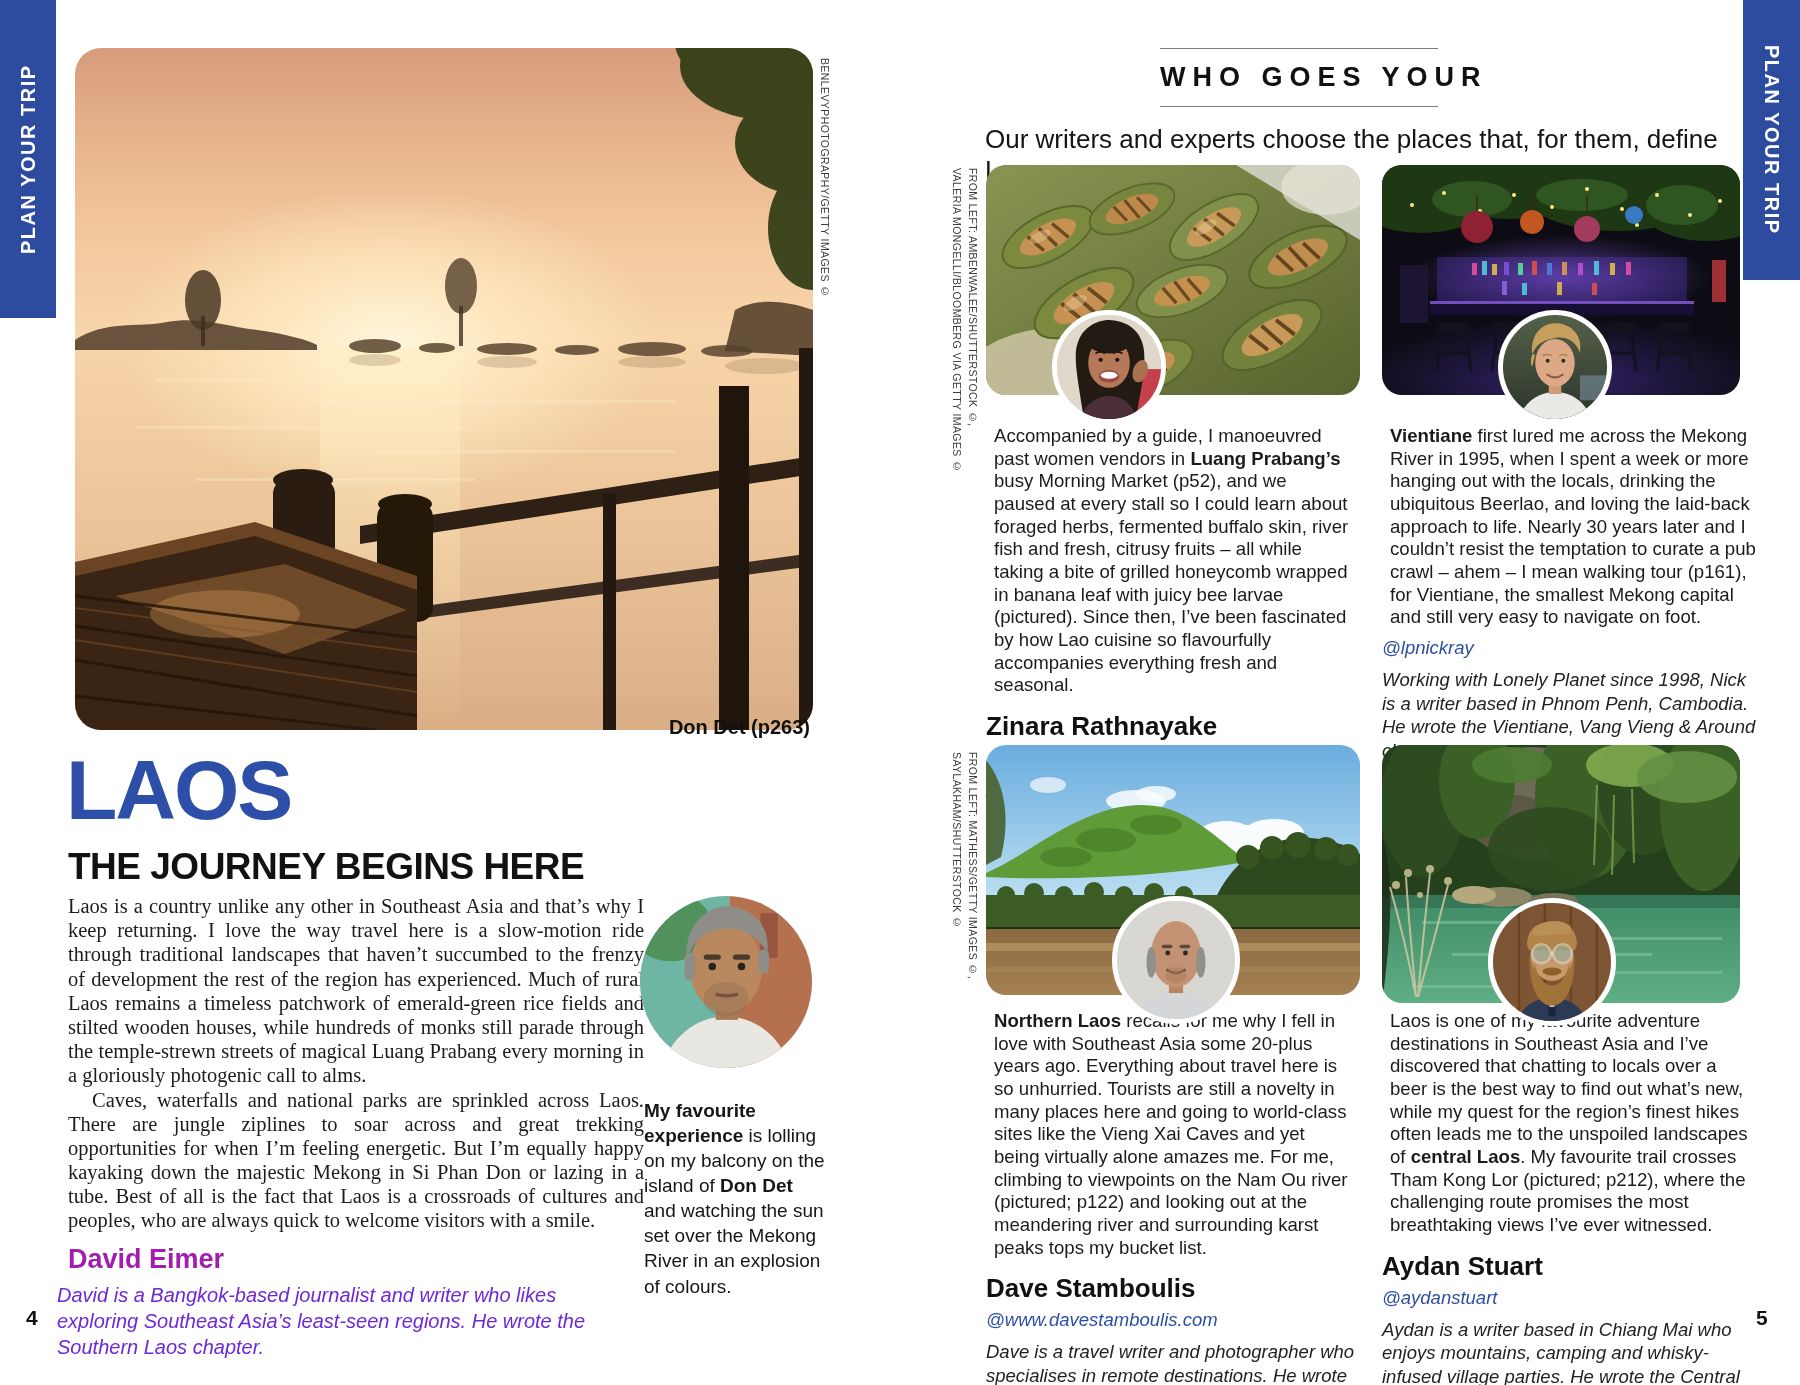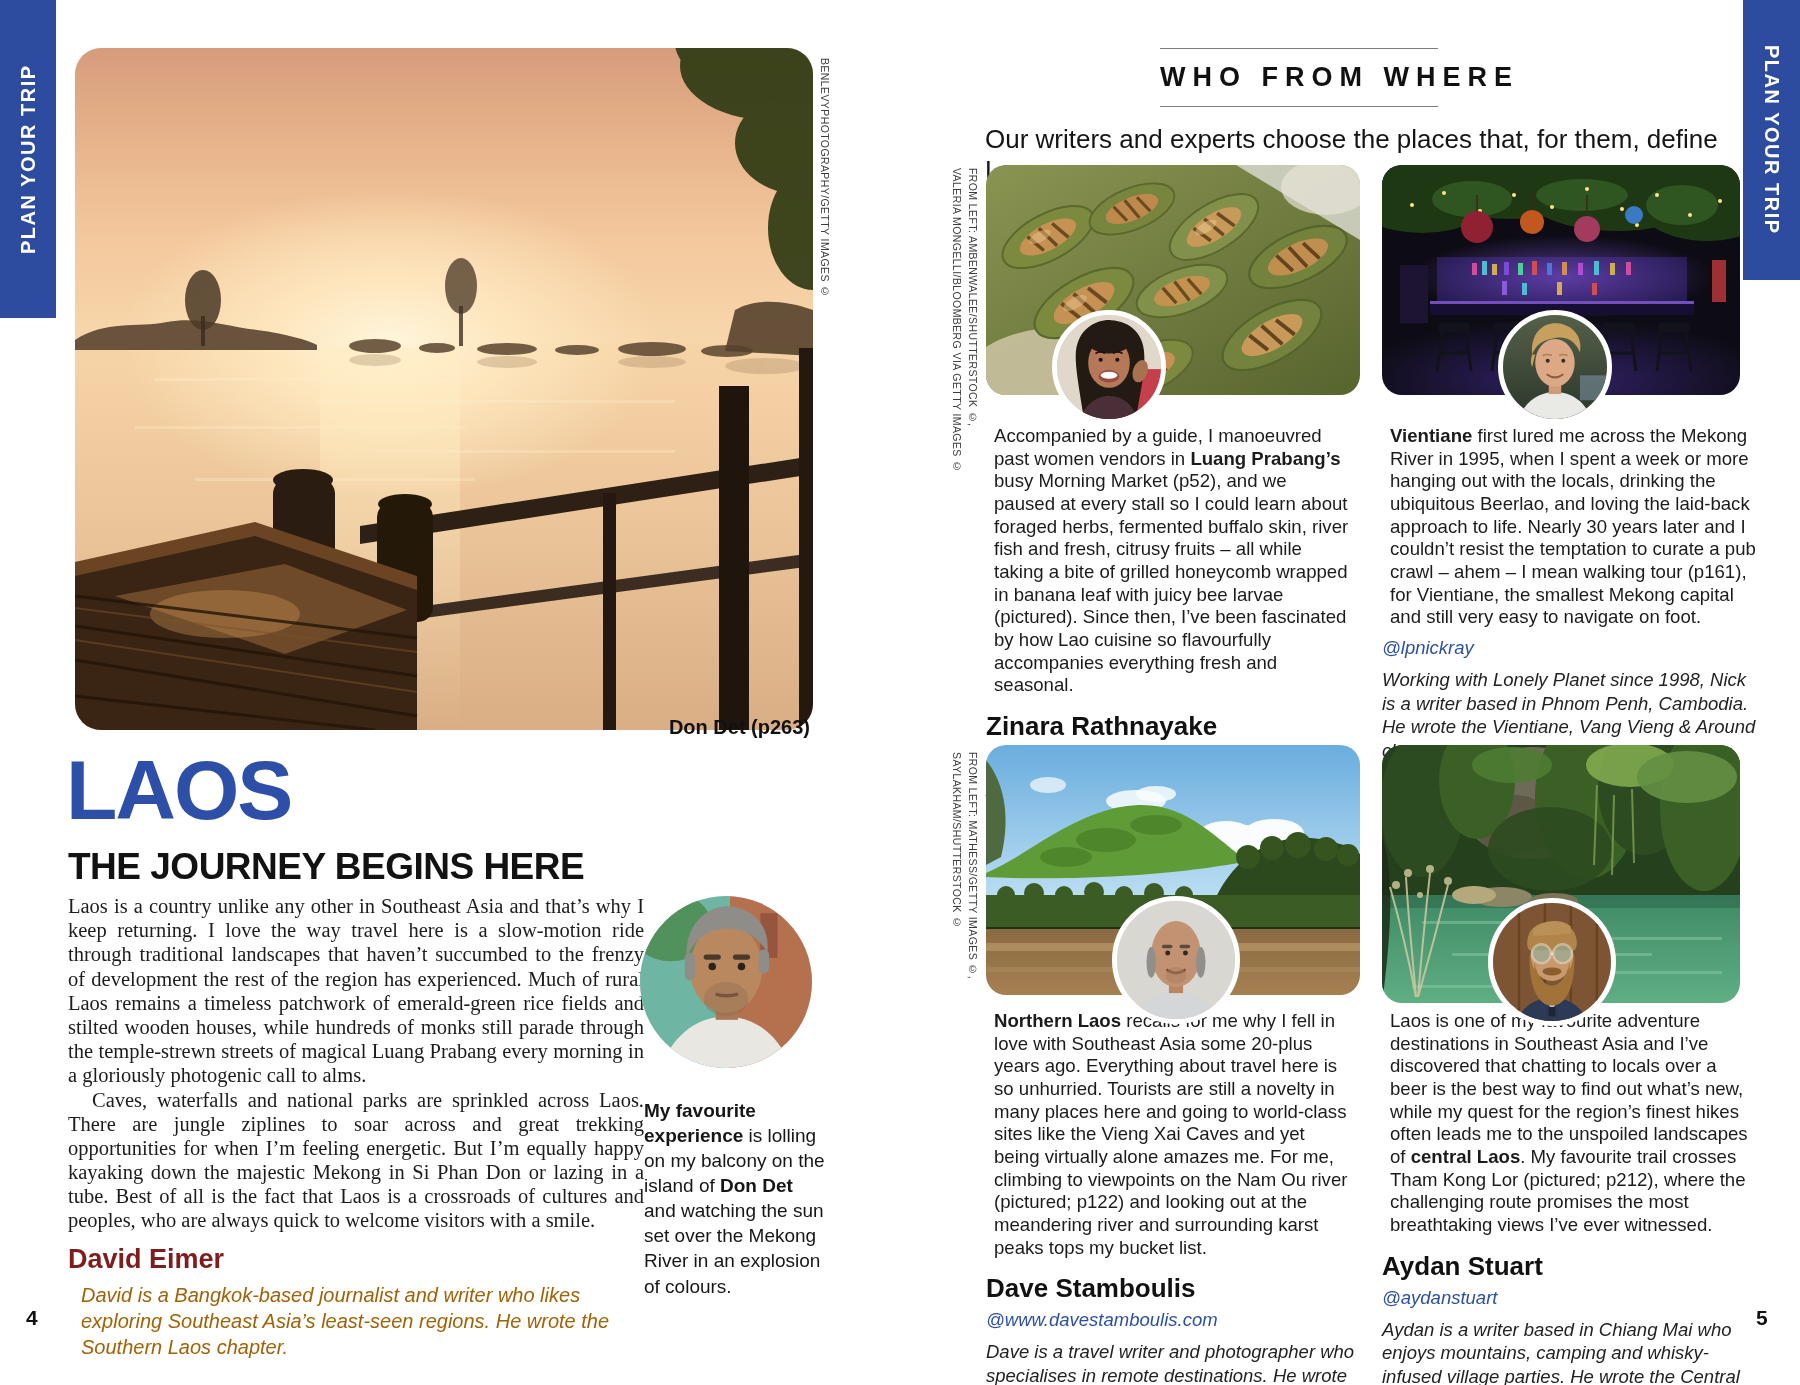--- a/index.html
+++ b/index.html
@@ -19,23 +19,23 @@
   .hero{left:75px;top:48px;width:738px;height:682px;border-radius:26px;overflow:hidden}
   .caption{right:990px;top:716px;font-weight:700;font-size:20px;color:#111}
   .laos-title{left:66px;top:748px;font-size:84px;font-weight:800;color:#2d4fa8;
               letter-spacing:-2px;line-height:1}
   .laos-sub{left:68px;top:846px;font-size:37px;font-weight:800;color:#121212;letter-spacing:-.5px}
   .bodytext{left:68px;top:894px;width:576px;font-family:"Liberation Serif",serif;
             font-size:20.5px;line-height:1.18;text-align:justify;color:#1c1c1c}
   .bodytext p{margin:0}
   .bodytext p + p{text-indent:24px}
   .fav{left:644px;top:1098px;width:182px;text-align:left;font-size:19px;line-height:1.32;color:#161616}
-  .author-name{left:68px;top:1244px;font-size:27px;font-weight:700;color:#7f1d1d}
-  .author-bio{left:81px;top:1282px;width:566px;font-size:20px;font-style:italic;
-              color:#a16207;line-height:1.3}
+  .author-name{left:68px;top:1244px;font-size:27px;font-weight:700;color:#a21caf}
+  .author-bio{left:57px;top:1282px;width:566px;font-size:20px;font-style:italic;
+              color:#6d28d9;line-height:1.3}
   .pagenum{position:absolute;font-weight:700;font-size:21px;color:#111}
   
   .who-head{left:1160px;top:48px;width:278px;text-align:center;padding:13px 0;
             border-top:1.5px solid #7d7d7d;border-bottom:1.5px solid #7d7d7d;
             font-size:27px;font-weight:800;letter-spacing:7px;color:#111;white-space:nowrap}
   .who-intro{left:985px;top:124px;width:750px;font-size:26px;color:#141414}
   .card{position:absolute}
   .card .photo{position:relative;border-radius:20px;overflow:hidden}
   .avatar{position:absolute;border-radius:50%;overflow:hidden;border:5px solid #fff;
           box-sizing:border-box;z-index:3;background:#ddd}
@@ -180,21 +180,21 @@
 
 <div class="abs fav"><span class="b">My favourite experience</span><span> is lolling on my balcony on the island of </span><span class="b">Don Det</span><span> and watching the sun set over the Mekong River in an explosion of colours.</span></div>
 
 <div class="abs author-name">David Eimer</div>
 <div class="abs author-bio">David is a Bangkok-based journalist and writer who likes exploring Southeast Asia’s least-seen regions. He wrote the Southern Laos chapter.</div>
 
 <div class="pagenum" style="left:26px;top:1306px">4</div>
 
 <div class="tab tab-right">PLAN YOUR TRIP</div>
 
-<div class="abs who-head">WHO FROM WHERE</div>
+<div class="abs who-head">WHO GOES YOUR</div>
 <div class="abs who-intro">Our writers and experts choose the places that, for them, define Laos.</div>
 
 <div class="credit" style="left:948px;top:168px">
   <div>FROM LEFT: AMBENWALEE/SHUTTERSTOCK ©,</div>
   <div>VALERIA MONGELLI/BLOOMBERG VIA GETTY IMAGES ©</div>
 </div>
 <div class="credit" style="left:948px;top:752px">
   <div>FROM LEFT: MATHESS/GETTY IMAGES ©,</div>
   <div>SAYLAKHAM/SHUTTERSTOCK ©</div>
 </div>

